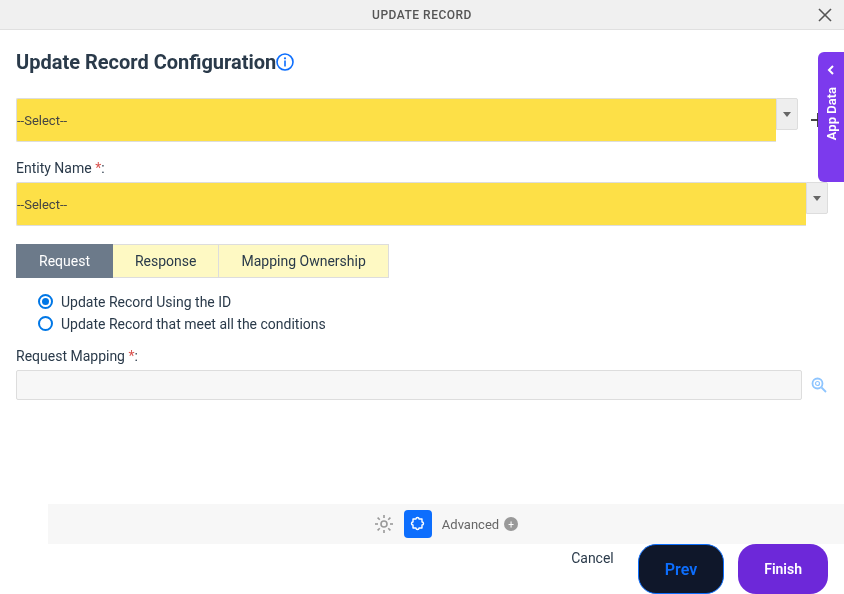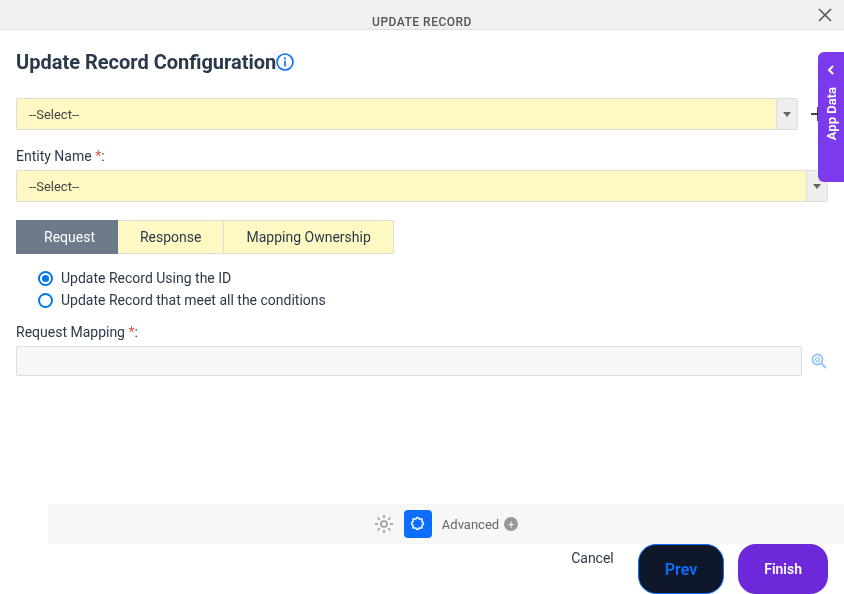--- a/index.html
+++ b/index.html
@@ -1,43 +1,43 @@
 <!DOCTYPE html>
 <html><head>
   <meta charset="utf-8">
   <style>
     * { box-sizing: border-box; margin: 0; padding: 0; font-family: -apple-system, BlinkMacSystemFont, "Segoe UI", Roboto, Arial, sans-serif; }
     body { width: 844px; height: 594px; background: #fff; position: relative; overflow: hidden; color: #333; }
     
-    .titlebar { height: 30px; background: #f0f0f0; border-bottom: 1px solid #e0e0e0; display: flex; align-items: flex-end; justify-content: center; position: relative; }
+    .titlebar { height: 30px; background: #f0f0f0; border-bottom: 1px solid #e0e0e0; display: flex; align-items: center; justify-content: center; position: relative; }
     .titlebar-text { font-size: 12px; letter-spacing: 0.5px; color: #555; font-weight: 500; }
     .close-btn { position: absolute; right: 10px; top: 50%; transform: translateY(-50%); cursor: pointer; color: #666; width: 18px; height: 18px; display: flex; align-items: center; justify-content: center; }
     
     .content { padding: 20px 16px 0 16px; }
     
     .page-title { display: flex; align-items: center; margin-bottom: 24px; }
     .page-title h1 { font-size: 20px; font-weight: 700; color: #2a3a4a; }
     .info-icon { width: 18px; height: 18px; display: inline-flex; }
     
     .field-label { font-size: 14px; color: #2a3a4a; margin-bottom: 6px; display: block; }
     .required { color: #d9534f; }
     
     .field-row { display: flex; align-items: center; gap: 10px; margin-bottom: 18px; }
     .select-wrap { flex: 1; display: flex; }
-    .select-input { flex: 1; height: 32px; border: 1px solid #ddd; border-right: none; padding: 0 12px; font-size: 13px; color: #444; background: #fef9c3; border-radius: 2px 0 0 2px; }
+    .select-input { flex: 1; height: 44px; border: 1px solid #ddd; border-right: none; padding: 0 0; font-size: 13px; color: #444; background: #fde047; border-radius: 2px 0 0 2px; }
     .select-caret { width: 22px; height: 32px; background: #eee; border: 1px solid #ddd; display: flex; align-items: center; justify-content: center; border-radius: 0 2px 2px 0; cursor: pointer; }
     .plus-btn { width: 20px; height: 20px; display: flex; align-items: center; justify-content: center; cursor: pointer; color: #555; }
     
     .tabs { display: flex; margin-bottom: 16px; }
     .tab { padding: 8px 22px; font-size: 14px; border: 1px solid #ddd; border-left: none; cursor: pointer; color: #2a3a4a; background: #fef9c3; }
-    .tab:first-child { border-left: 6px solid #4c1d95; }
+    .tab:first-child { border-left: 1px solid #4c1d95; }
     .tab.active { background: #6c7a8a; color: #fff; border-color: #6c7a8a; }
     
     .radio-group { margin-bottom: 16px; }
-    .radio-item { display: flex; align-items: center; gap: 8px; margin-bottom: 6px; padding-left: 22px; }
+    .radio-item { display: flex; align-items: flex-start; gap: 8px; margin-bottom: 6px; padding-left: 22px; }
     .radio { width: 15px; height: 15px; border: 2px solid #0077e6; border-radius: 50%; display: inline-flex; align-items: center; justify-content: center; cursor: pointer; flex-shrink: 0; }
     .radio.checked::after { content: ""; width: 7px; height: 7px; background: #0077e6; border-radius: 50%; }
     .radio-label { font-size: 14px; color: #2a3a4a; cursor: pointer; }
     
     .mapping-row { display: flex; align-items: center; gap: 8px; }
     .mapping-input { flex: 1; height: 30px; border: 1px solid #ddd; background: #f7f7f7; border-radius: 2px; }
     .lookup-icon { color: #8ec5ff; cursor: pointer; display: inline-flex; }
     
     .advanced-bar { position: absolute; left: 0; right: 0; bottom: 50px; height: 40px; background: #f7f7f7; display: flex; align-items: center; justify-content: center; gap: 10px; margin-left: 48px; }
     .gear-icon { color: #888; cursor: pointer; display:inline-flex; }

